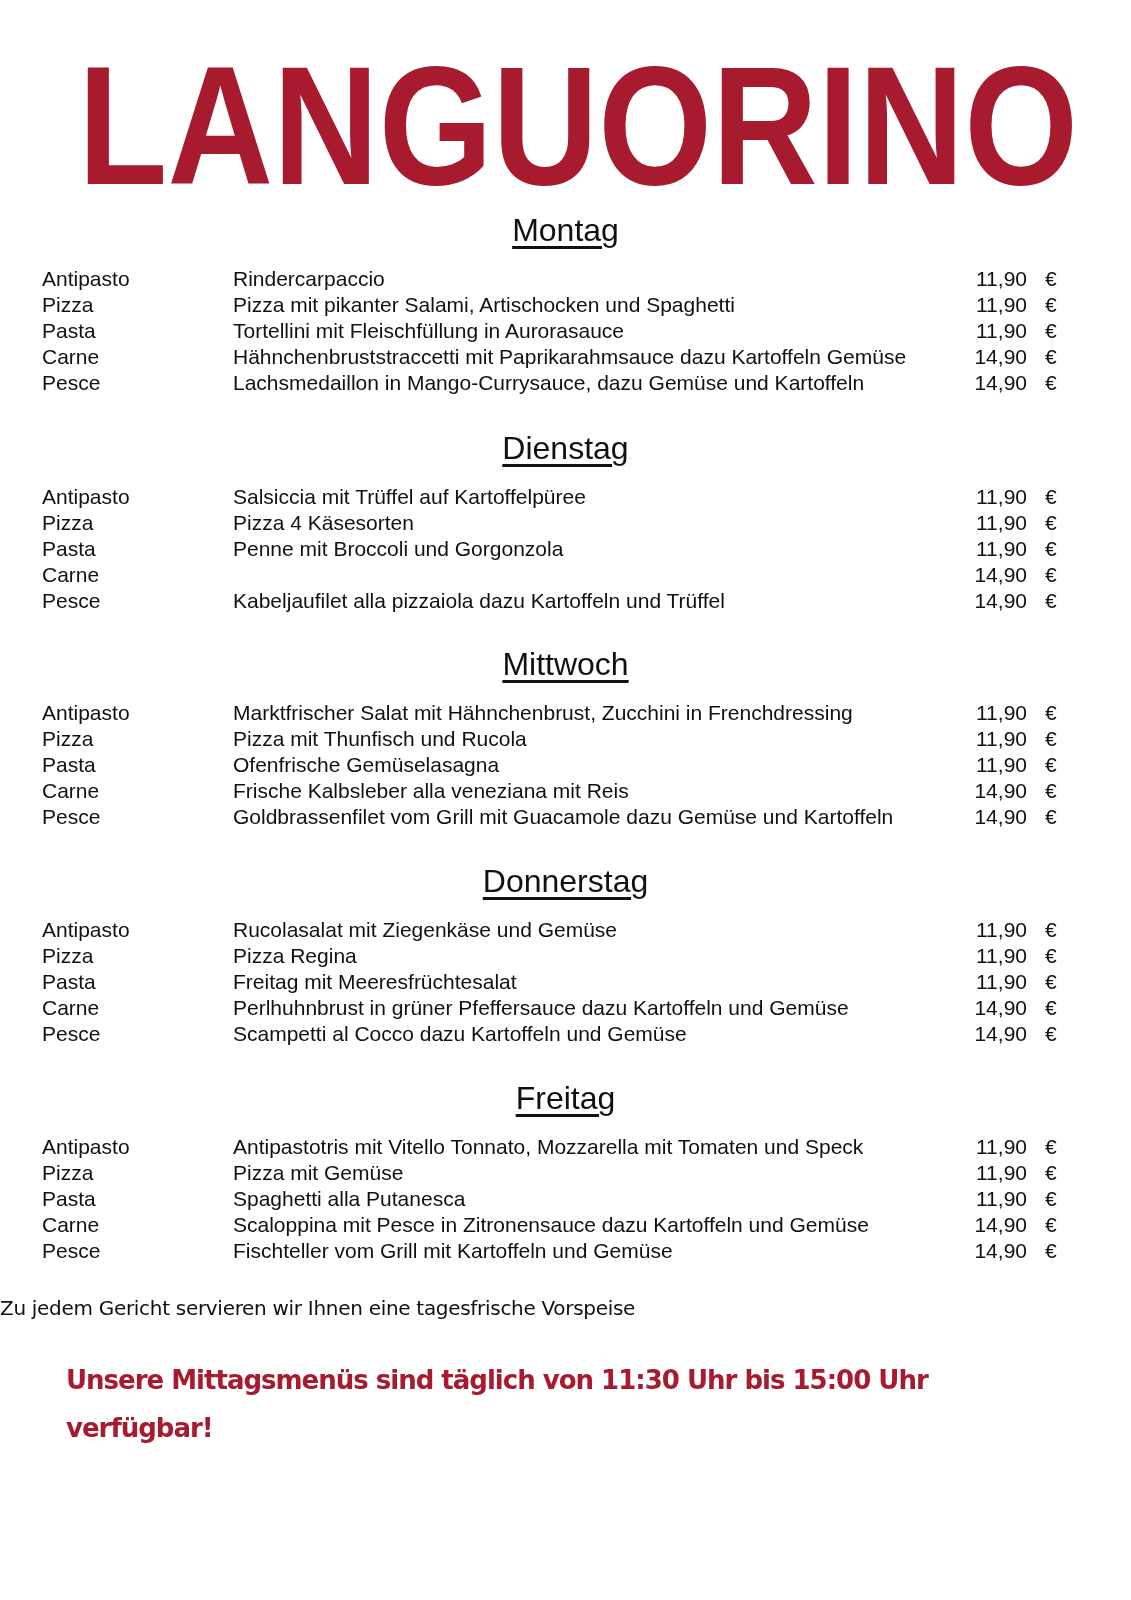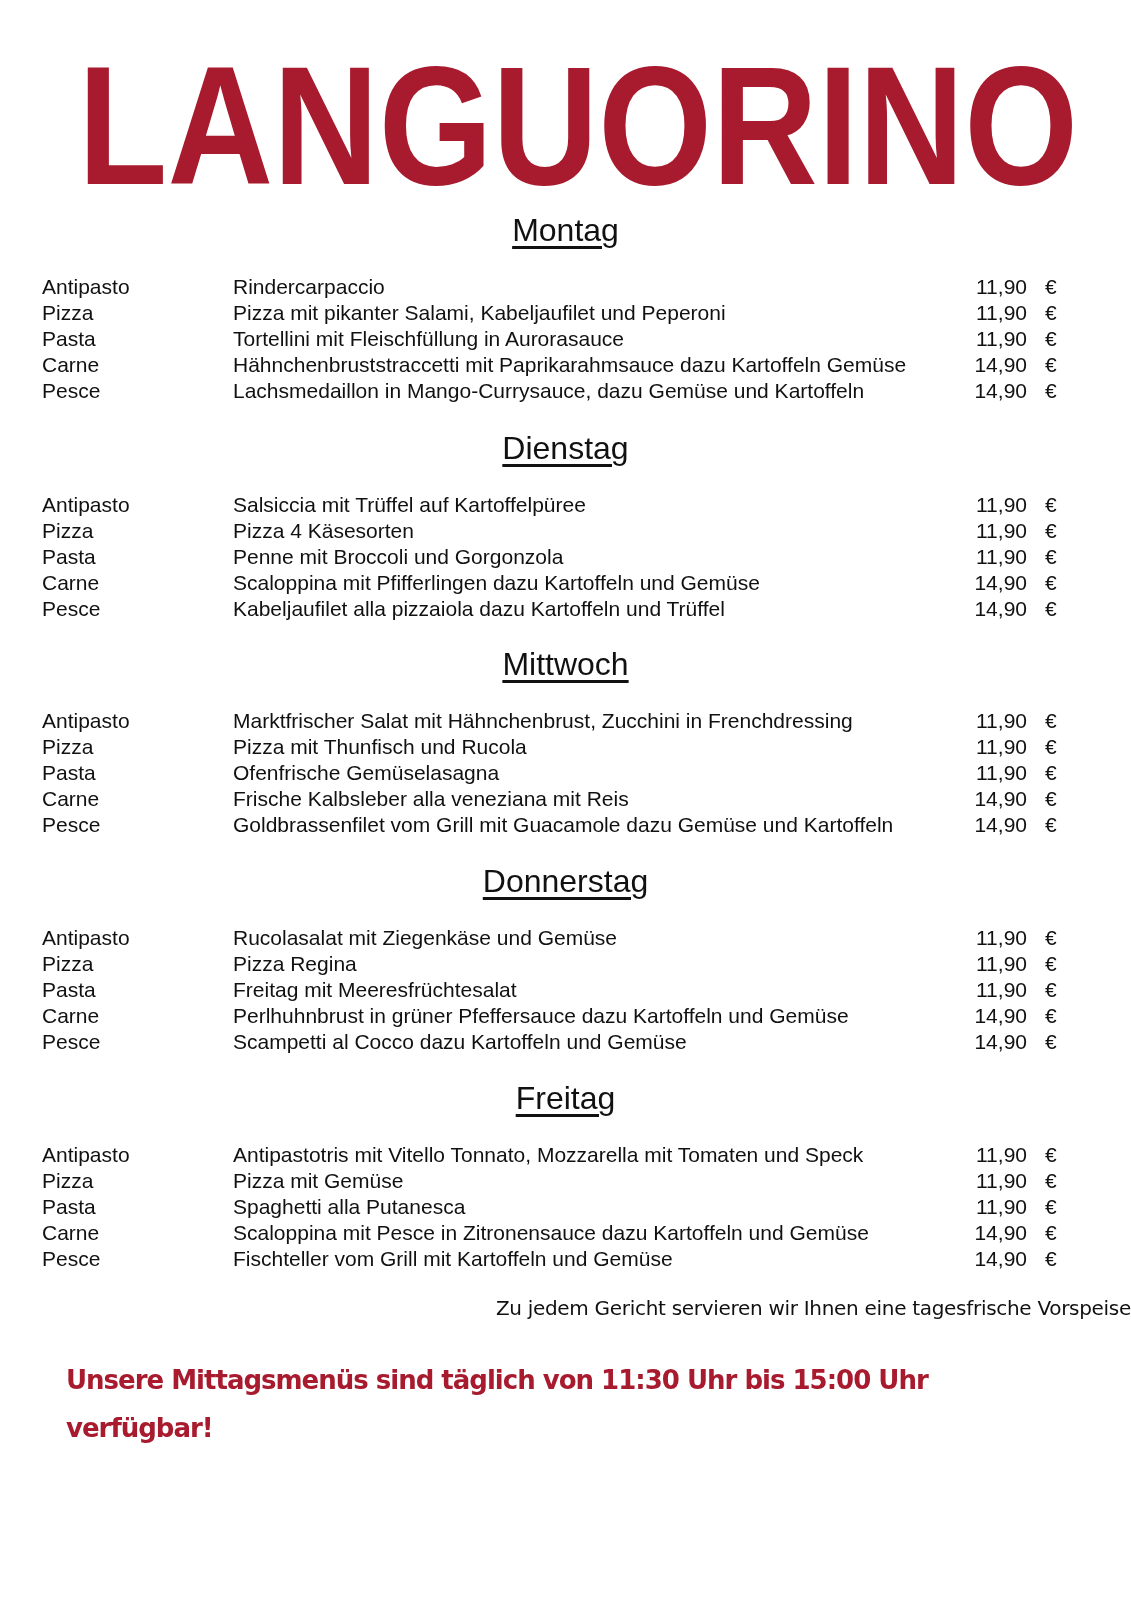--- a/index.html
+++ b/index.html
@@ -1,27 +1,27 @@
 <!DOCTYPE html>
 <html><head>
 <meta charset="utf-8">
 <style>
   html, body { margin: 0; padding: 0; background: #ffffff; }
   body { width: 1131px; height: 1600px; position: relative; overflow: hidden; color: #111; font-family: "Liberation Sans", sans-serif; }
   .logo { position: absolute; left: 78px; top: 62px; width: 1000px; height: 130px; text-align: center; }
   .logo svg { width: 100%; height: 100%; }
   .day { position: absolute; left: 0; width: 1131px; }
   .day-title { text-align: center; font-size: 32px; text-decoration: underline; text-decoration-thickness: 3px; text-underline-offset: 5px; margin: 0; height: 44px; line-height: 40px; font-weight: normal; }
-  .rows { margin-top: 20px; }
+  .rows { margin-top: 12px; }
   .row { position: relative; height: 26px; font-size: 21px; line-height: 26px; }
   .cat { position: absolute; left: 42px; }
   .dish { position: absolute; left: 233px; white-space: nowrap; }
   .price { position: absolute; right: 104px; text-align: left; }
   .cur { position: absolute; left: 1045px; }
-  .note { position: absolute; top: 1296px; left: 0; width: 1131px; text-align: right; font-family: "DejaVu Sans", sans-serif; font-size: 20px; color: #111; letter-spacing: -0.3px; }
+  .note { position: absolute; top: 1296px; left: 0; width: 1131px; text-align: left; font-family: "DejaVu Sans", sans-serif; font-size: 20px; color: #111; letter-spacing: -0.3px; }
   .notice { position: absolute; left: 66px; top: 1356px; width: 1000px; color: #a81a2e; font-family: "DejaVu Sans", sans-serif; font-weight: bold; font-size: 26px; line-height: 48px; letter-spacing: -1px; }
 </style>
 </head>
 <body>
 
 <div class="logo">
   <svg viewBox="0 0 1000 130" preserveAspectRatio="none">
     <text id="logo-text" x="500" y="122" text-anchor="middle" textLength="1000" lengthAdjust="spacingAndGlyphs" font-family="Liberation Sans, sans-serif" font-weight="bold" font-size="168" fill="#a81a2e">LANGUORINO</text>
   </svg>
 </div>
@@ -31,21 +31,21 @@
       <h2 class="day-title">Montag</h2>
       <div class="rows">
         <div class="row">
           <span class="cat">Antipasto</span>
           <span class="dish">Rindercarpaccio</span>
           <span class="price">11,90</span>
           <span class="cur">€</span>
         </div>
         <div class="row">
           <span class="cat">Pizza</span>
-          <span class="dish">Pizza mit pikanter Salami, Kabeljaufilet und Peperoni</span>
+          <span class="dish">Pizza mit pikanter Salami, Artischocken und Spaghetti</span>
           <span class="price">11,90</span>
           <span class="cur">€</span>
         </div>
         <div class="row">
           <span class="cat">Pasta</span>
           <span class="dish">Tortellini mit Fleischfüllung in Aurorasauce</span>
           <span class="price">11,90</span>
           <span class="cur">€</span>
         </div>
         <div class="row">
@@ -78,21 +78,20 @@
           <span class="cur">€</span>
         </div>
         <div class="row">
           <span class="cat">Pasta</span>
           <span class="dish">Penne mit Broccoli und Gorgonzola</span>
           <span class="price">11,90</span>
           <span class="cur">€</span>
         </div>
         <div class="row">
           <span class="cat">Carne</span>
-          <span class="dish">Scaloppina mit Pfifferlingen dazu Kartoffeln und Gemüse</span>
           <span class="price">14,90</span>
           <span class="cur">€</span>
         </div>
         <div class="row">
           <span class="cat">Pesce</span>
           <span class="dish">Kabeljaufilet alla pizzaiola dazu Kartoffeln und Trüffel</span>
           <span class="price">14,90</span>
           <span class="cur">€</span>
         </div>
       </div>

